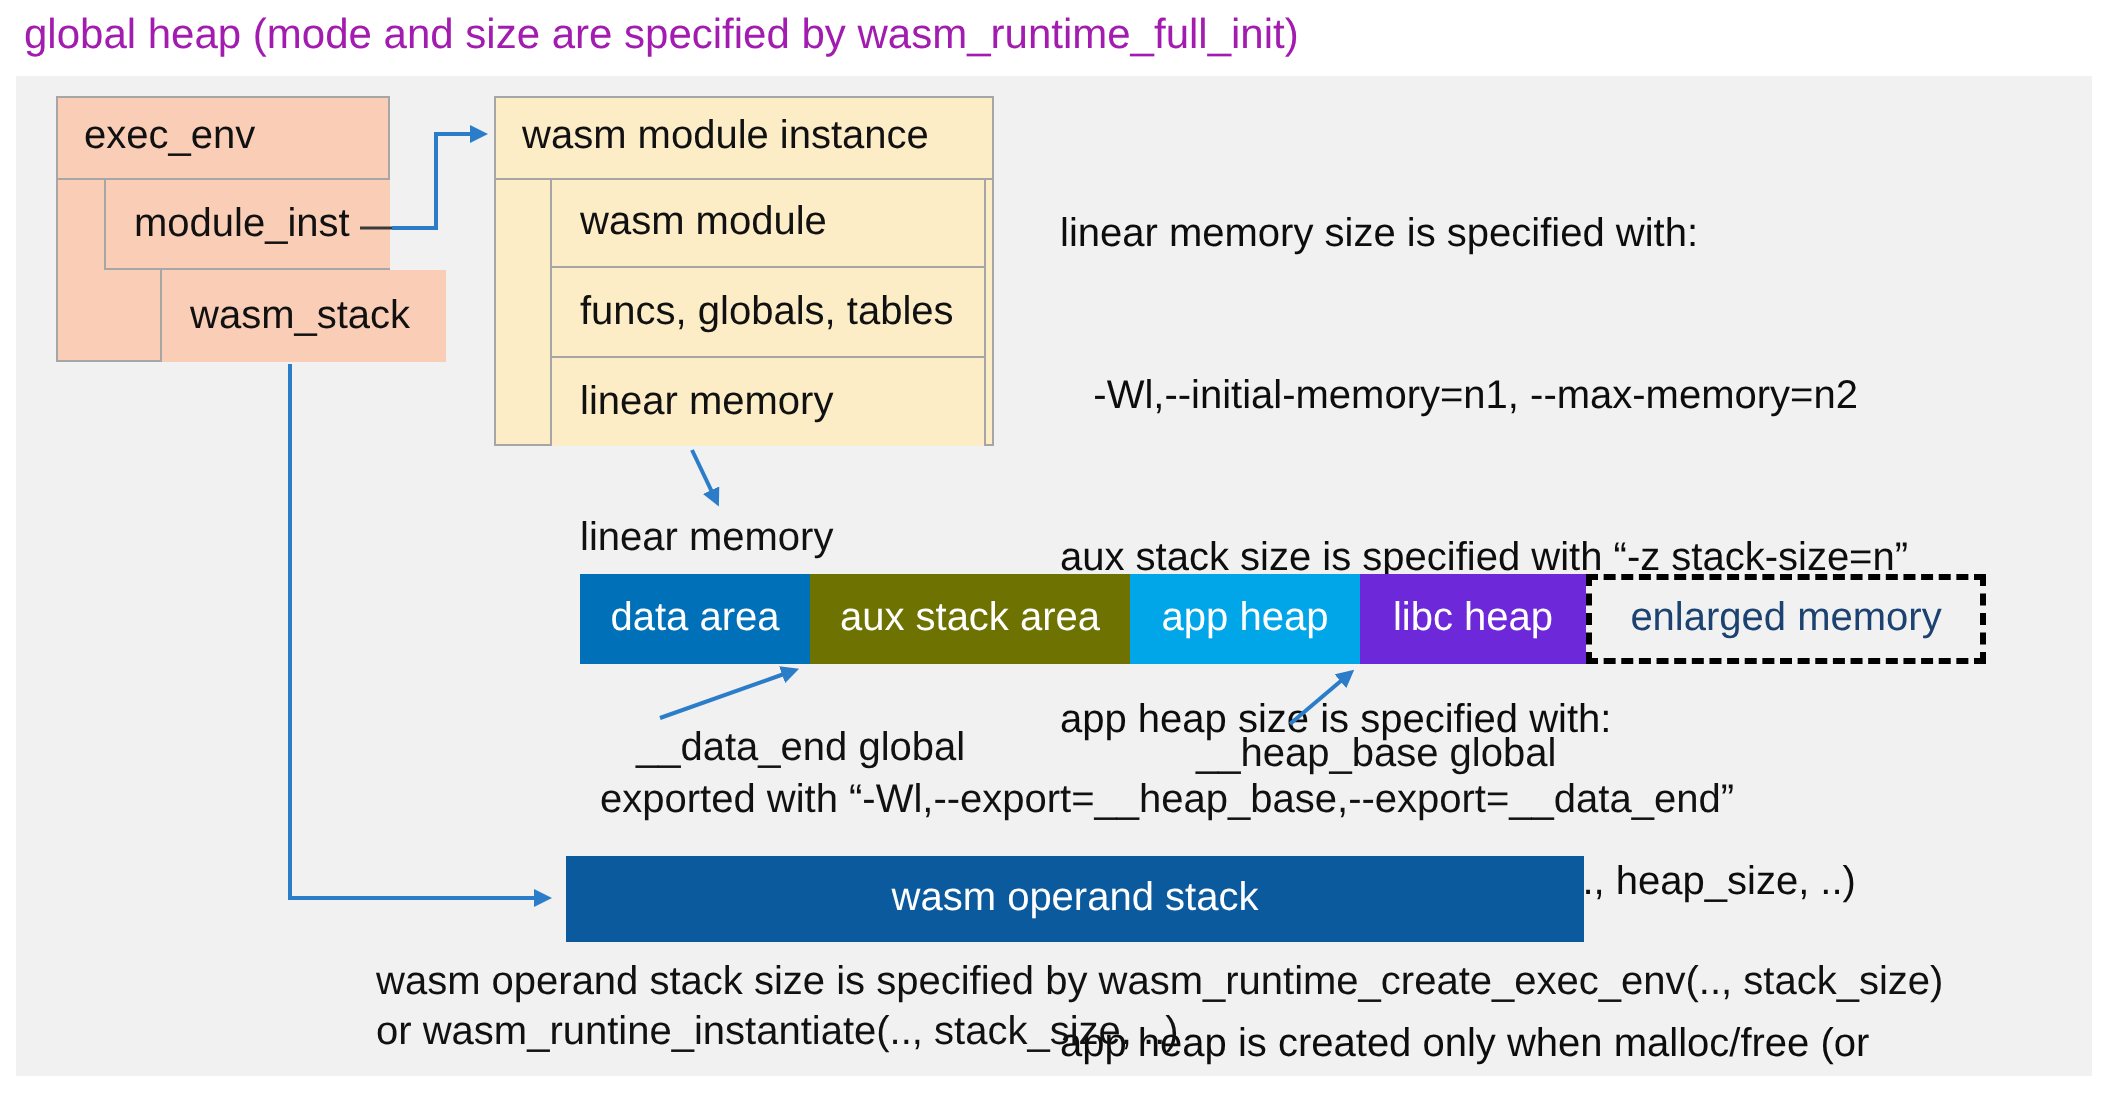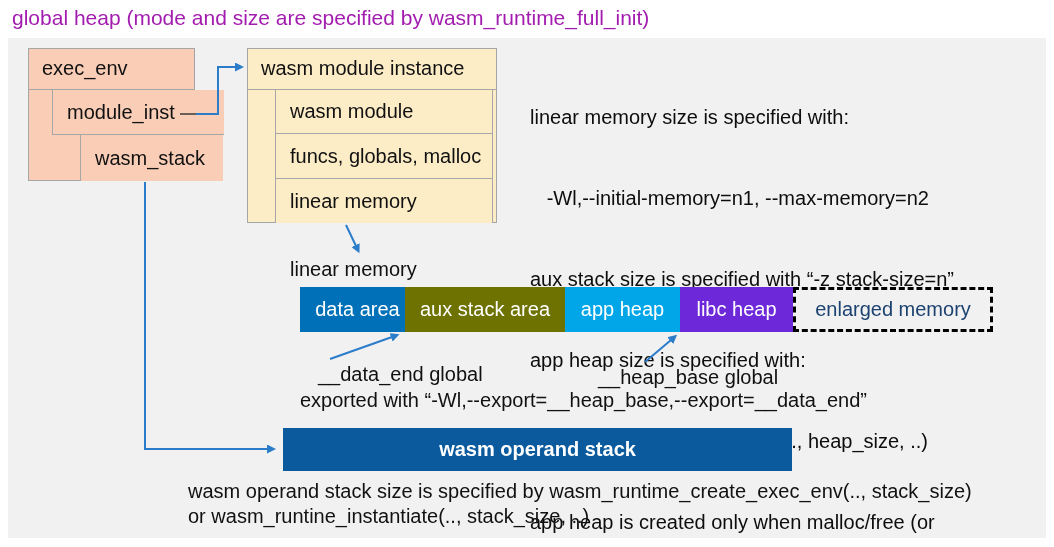--- a/index.html
+++ b/index.html
@@ -17,51 +17,51 @@
   .box-cell{display:flex;align-items:center;padding-left:14px;font-size:20px;}
   .exec{background:#FACDB6;}
   .mod{background:#FCEDC7;}
   .bb{border-bottom:1px solid #A6A6A6;}
   .bl{border-left:1px solid #A6A6A6;}
   .br{border-right:1px solid #A6A6A6;}
 
   
   #exec-outer{left:28px;top:48px;width:167px;height:133px;}
   #exec-header{left:28px;top:48px;width:167px;height:42px;}
-  #exec-row-0{left:52px;top:90px;width:172px;height:45px;}
+  #exec-row-0{left:52px;top:90px;width:143px;height:45px;}
   #exec-row-1{left:52px;top:135px;width:143px;height:46px;margin-left:28px;}
 
   
   #mi-outer{left:247px;top:48px;width:250px;height:175px;}
   #mi-header{left:247px;top:48px;width:250px;height:42px;}
   #mi-row-0{left:275px;top:90px;width:218px;height:44px;}
   #mi-row-1{left:275px;top:134px;width:218px;height:45px;}
   #mi-row-2{left:275px;top:179px;width:218px;height:44px;}
 
   
   #notes{left:530px;top:50px;font-size:20px;line-height:27px;white-space:pre;color:#0d0d0d;}
 
   
   #lm-label{left:290px;top:258px;font-size:20px;}
   .seg{top:287px;height:45px;display:flex;align-items:center;justify-content:center;
        color:#fff;font-size:20px;white-space:nowrap;}
-  #seg-0{left:300px;width:115px;}
+  #seg-0{left:290px;width:115px;}
   #seg-1{left:405px;width:160px;}
   #seg-2{left:565px;width:115px;}
   #seg-3{left:680px;width:113px;}
   #seg-4{left:793px;width:200px;border:3px dashed #000;color:#1B4270;background:transparent;}
 
   
   #data-end-label{left:318px;top:363px;font-size:20px;}
   #heap-base-label{left:598px;top:366px;font-size:20px;}
   #export-note{left:300px;top:389px;font-size:20px;}
 
   
   #operand-bar{left:283px;top:428px;width:509px;height:43px;display:flex;align-items:center;
-               justify-content:center;color:#fff;font-size:20px;font-weight:bold;}
+               justify-content:center;color:#fff;font-size:20px;}
   #footer-text{left:188px;top:479px;font-size:20px;line-height:25px;}
 
   #arrows{left:0;top:0;width:1054px;height:547px;pointer-events:none;}
 </style>
 </head>
 <body>
 
 <div id="stage">
 
   <div class="abs" id="title">global heap (mode and size are specified by wasm_runtime_full_init)</div>
@@ -69,21 +69,21 @@
   <div class="abs" id="panel"></div>
 
   <div class="abs struct-outer exec" id="exec-outer"></div>
   <div class="abs box-cell bb" id="exec-header">exec_env</div>
   <div class="abs box-cell exec bl bb" id="exec-row-0">module_inst</div>
   <div class="abs box-cell exec bl" id="exec-row-1">wasm_stack</div>
 
   <div class="abs struct-outer mod" id="mi-outer"></div>
   <div class="abs box-cell bb" id="mi-header">wasm module instance</div>
   <div class="abs box-cell mod bl br bb" id="mi-row-0">wasm module</div>
-  <div class="abs box-cell mod bl br bb" id="mi-row-1">funcs, globals, malloc</div>
+  <div class="abs box-cell mod bl br bb" id="mi-row-1">funcs, globals, tables</div>
   <div class="abs box-cell mod bl br" id="mi-row-2">linear memory</div>
 
   <div class="abs" id="notes">
     <div>linear memory size is specified with:</div>
     <div>   -Wl,--initial-memory=n1, --max-memory=n2</div>
     <div>aux stack size is specified with “-z stack-size=n”</div>
     <div>app heap size is specified with:</div>
     <div>   wasm_runtime_instantiate(.., heap_size, ..)</div>
     <div>app heap is created only when malloc/free (or</div>
     

